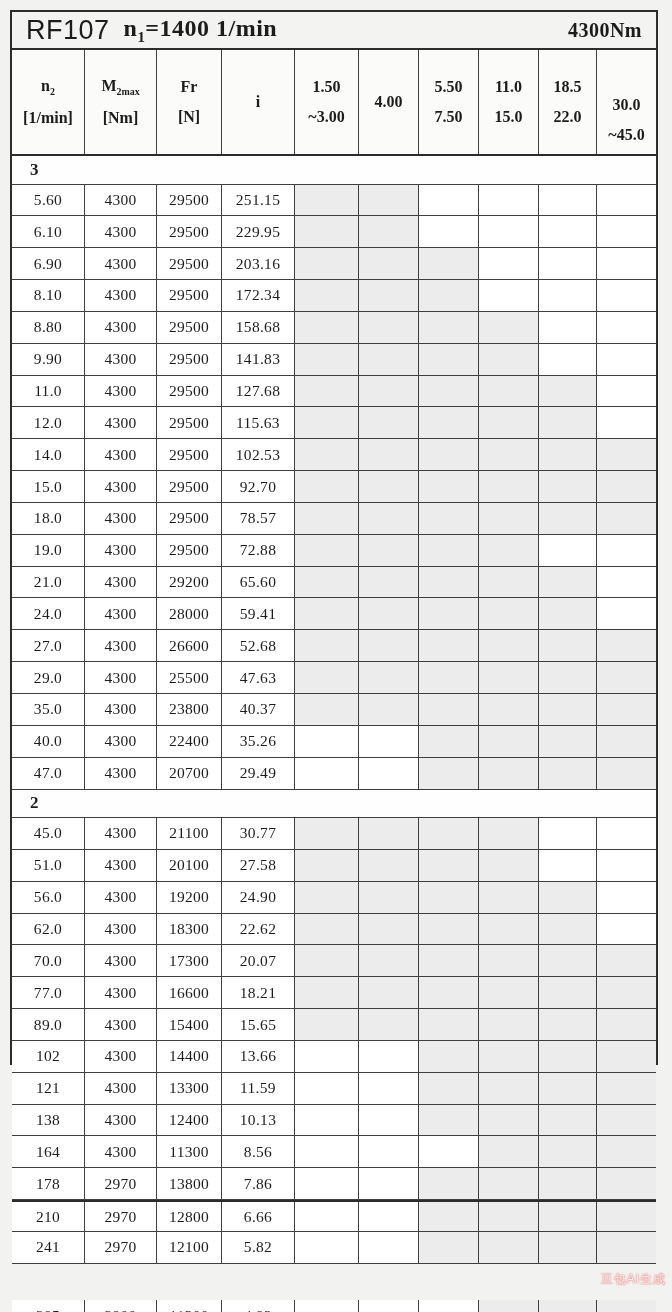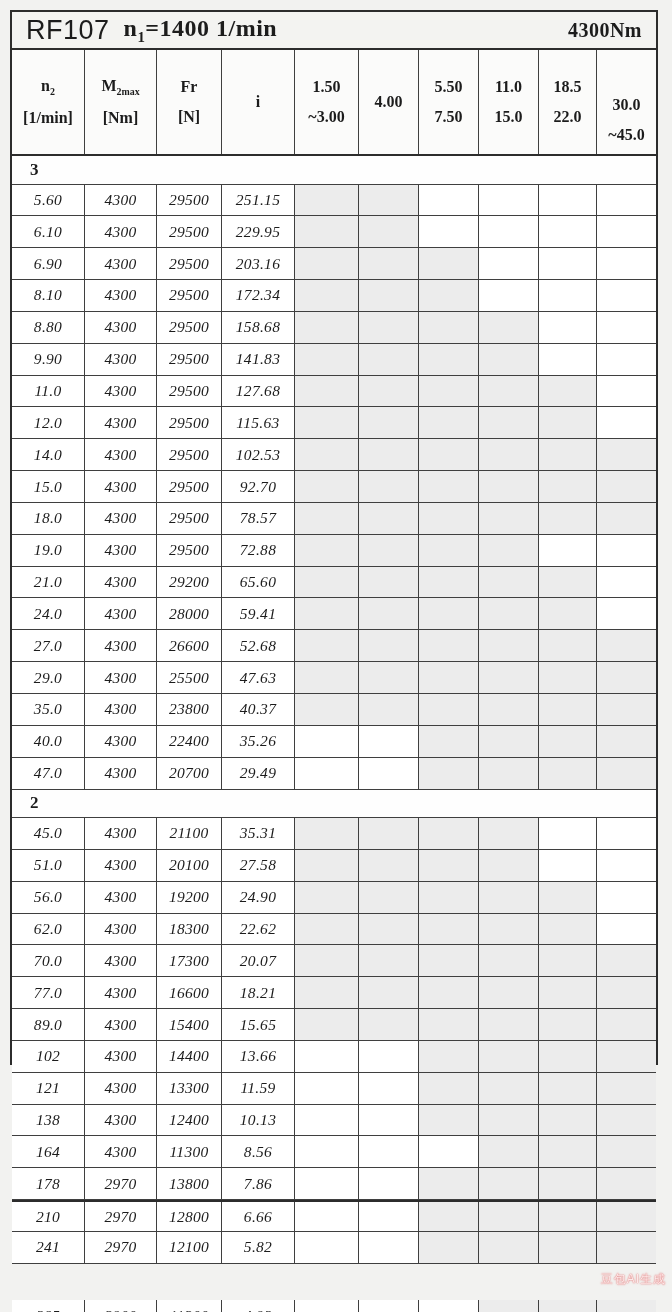--- a/index.html
+++ b/index.html
@@ -72,21 +72,20 @@
     padding-left:18px;
     font-size:17px;font-weight:bold;
     background:#fefefe;
   }
   .row{
     height:31.85px;flex:0 0 31.85px;
     box-sizing:border-box;
     border-bottom:1px solid #3f3f3f;
     display:flex;
     background:#fff;
-    font-style:italic;
   }
   .row.divider{border-top:2px solid #2c2c2c;text-align:right;}
   .tbl-body .row:last-child{border-bottom:none;margin-top:36px;}
   .cell{
     box-sizing:border-box;
     border-right:1px solid #3f3f3f;
     display:flex;align-items:center;justify-content:center;
     font-size:15.5px;
     letter-spacing:0.3px;
   }
@@ -385,21 +384,21 @@
         <div class="cell c6 shaded"></div>
         <div class="cell c7 shaded"></div>
         <div class="cell c8 shaded"></div>
         <div class="cell c9 shaded"></div>
       </div>
       <div class="section-row">2</div>
       <div class="row">
         <div class="cell c0">45.0</div>
         <div class="cell c1">4300</div>
         <div class="cell c2">21100</div>
-        <div class="cell c3">35.31</div>
+        <div class="cell c3">30.77</div>
         <div class="cell c4 shaded"></div>
         <div class="cell c5 shaded"></div>
         <div class="cell c6 shaded"></div>
         <div class="cell c7 shaded"></div>
         <div class="cell c8"></div>
         <div class="cell c9"></div>
       </div>
       <div class="row">
         <div class="cell c0">51.0</div>
         <div class="cell c1">4300</div>

